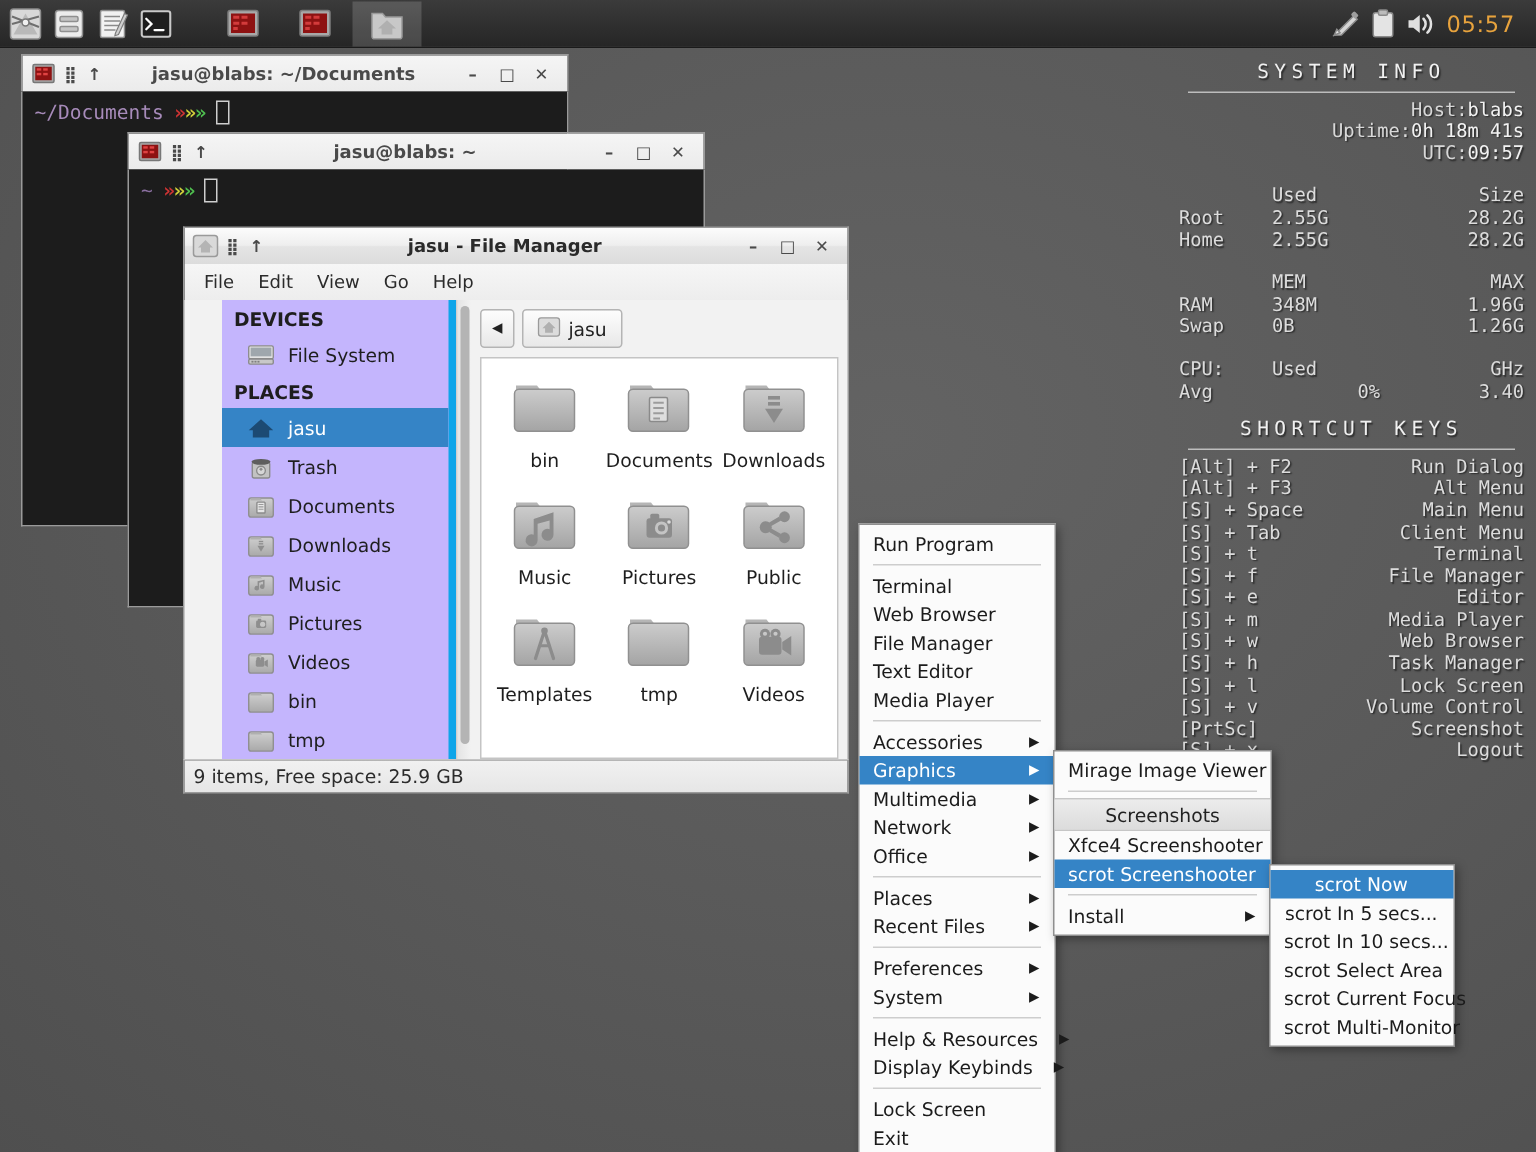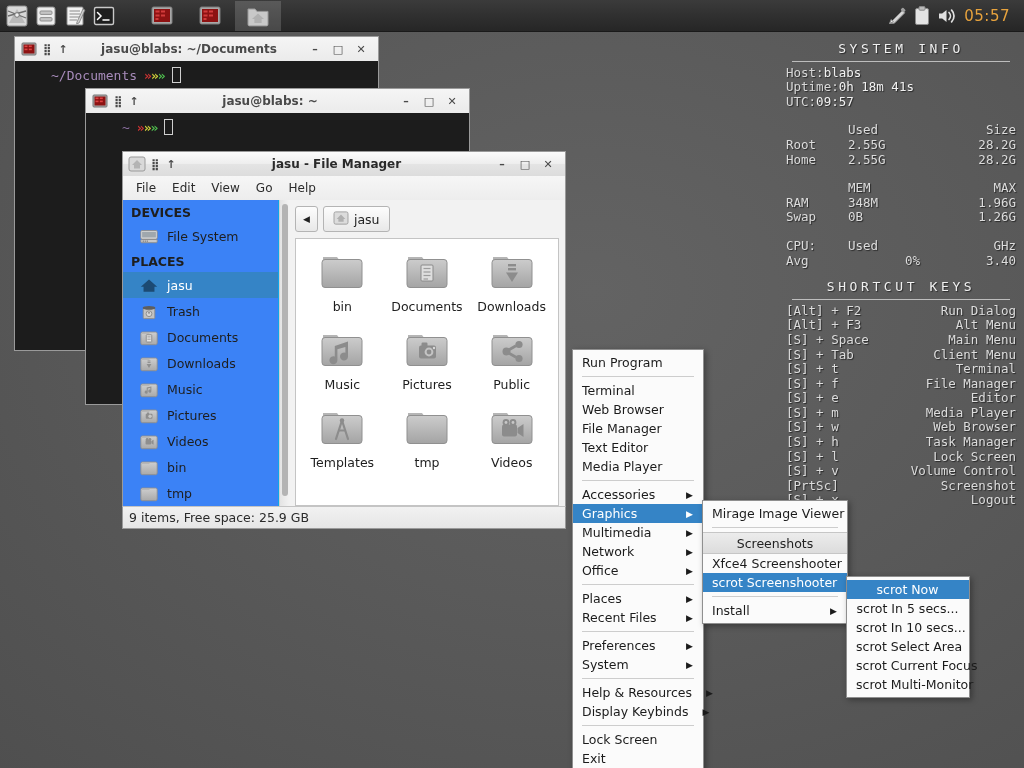--- a/index.html
+++ b/index.html
@@ -56,21 +56,21 @@
     text-shadow: 1px 1px 1px rgba(0,0,0,0.55);
     z-index: 5;
     pointer-events: none;
     margin-left: 19px;
   }
   .si-head {
     text-align: center; font-size: 13px; letter-spacing: 3.6px;
     color: #f0f0f0; padding: 4px 0 3px 0;
   }
   .si-rule { height: 1px; background: #cfcfcf; margin: 1px 6px 4px 6px; opacity: .85; }
-  .si-row { display: flex; justify-content: flex-start; }
+  .si-row { display: flex; justify-content: flex-end; }
   .si-row3 { display: flex; }
   .si-c1 { width: 62px; }
   .si-c2 { width: 88px; }
   .si-c3 { flex: 1; text-align: right; }
   .si-gap { height: 14px; }
   .si-key { color: #d8d8d8; }
   .si-val { color: #f2f2f2; }
   .sk-row { display: flex; }
   .sk-l { width: 104px; }
   .sk-r { flex: 1; text-align: right; }
@@ -100,43 +100,43 @@
   
   .term-body {
     background: #1c1c1c;
     border: 1px solid #9a9a9a; border-top: none;
     font-family: "DejaVu Sans Mono", monospace;
     font-size: 13px;
     padding: 6px 8px;
     color: #d0d0d0;
     overflow: hidden;
   }
-  .prompt { display: flex; align-items: center; gap: 7px; margin-left: 28px; }
+  .prompt { display: flex; align-items: center; gap: 7px; }
   .p-path { color: #a78bba; }
   .p-path.short { color: #8a6fa0; }
   .chev { letter-spacing: -1px; font-weight: bold; }
   .cur { width: 9px; height: 16px; border: 1px solid #cfcfcf; background: transparent; display:inline-block; }
 
   
   #fm-win { left: 122px; top: 151px; width: 444px; }
   .fm-menubar {
     height: 24px; display: flex; align-items: center;
     background: linear-gradient(to bottom, #f6f6f6, #ededed);
     border-left: 1px solid #9a9a9a; border-right: 1px solid #9a9a9a;
     padding-left: 5px; font-size: 12px; color: #2b2b2b;
   }
   .fm-menubar span { padding: 2px 8px; cursor: pointer; }
   .fm-main {
     display: flex; height: 306px;
     border-left: 1px solid #9a9a9a; border-right: 1px solid #9a9a9a;
     background: #f2f2f2;
   }
   .fm-side {
-    width: 156px; background: #3b82f6; border-right: 1px solid #0ea5e9;
-    font-size: 12.5px; color: #1e1e1e; overflow: hidden;
+    width: 156px; background: #c4b5fd; border-right: 5px solid #0ea5e9;
+    font-size: 12.5px; color: #1e1e1e; overflow: hidden; margin-left: 25px;
   }
   .side-head { font-weight: bold; padding: 5px 0 3px 8px; font-size: 12.5px; }
   .side-item {
     display: flex; align-items: center; gap: 8px;
     padding: 2px 8px 2px 16px; height: 26px; cursor: pointer;
   }
   .side-item.sel { background: #3584c6; color: #ffffff; }
   .side-ico { width: 20px; height: 20px; display:flex; align-items:center; justify-content:center; }
   .fm-sb {
     width: 10px; background: linear-gradient(to right,#e4e4e4,#f2f2f2);

